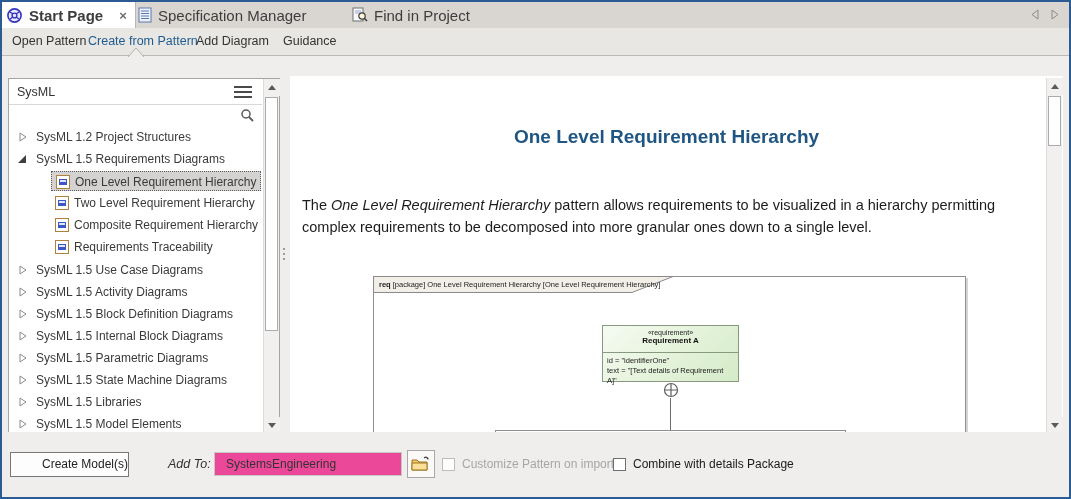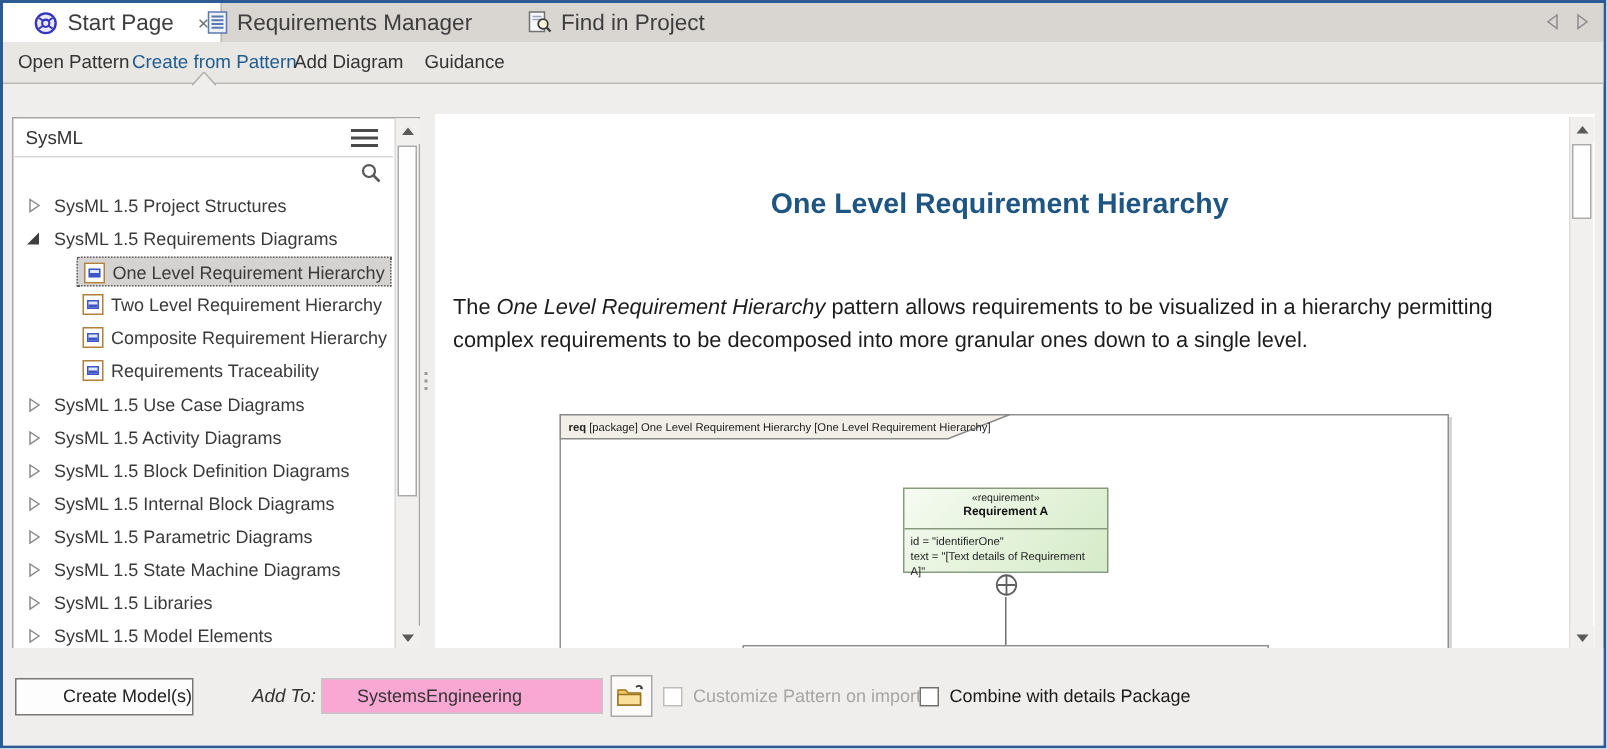--- a/index.html
+++ b/index.html
@@ -3,21 +3,21 @@
 <meta charset="utf-8">
 <style>
   * { margin:0; padding:0; box-sizing:border-box; }
   html,body { width:1071px; height:499px; }
   body { font-family:"Liberation Sans", sans-serif; }
   .win { position:relative; width:1071px; height:499px; border:2px solid #2b5b92; background:#efeeec; overflow:hidden; }
 
   
   .tabbar { position:absolute; left:0; top:0; width:1067px; height:26px; background:#d9d6d2; }
   .tab { position:absolute; top:0; height:26px; display:flex; align-items:center; gap:6px; font-size:15px; color:#3d3d3d; cursor:default; }
-  .tab.active { background:#ffffff; border-right:1px solid #b9b6b2; padding:0 8px 0 20px; }
+  .tab.active { background:#ffffff; border-right:1px solid #b9b6b2; padding:0 8px 0 4px;font-weight:bold; }
   .tab .tlabel { white-space:nowrap; }
   .closex { font-size:13px; color:#6e6e6e; margin-left:10px; }
   .navarrows { position:absolute; top:7px; right:10px; display:flex; gap:12px; }
 
   
   .ribbon { position:absolute; left:0; top:26px; width:1067px; height:28px; background:#e9e7e4; border-bottom:1px solid #bdbab6; }
   .ribbon-item { position:absolute; top:6px; font-size:12.5px; color:#333; white-space:nowrap; }
   .ribbon-item.active { color:#1f5c8f; }
   .notch { position:absolute; left:126px; top:46px; }
 
@@ -70,21 +70,21 @@
   .req-body { padding:3px 4px; font-size:7.5px; color:#222; line-height:10px; }
 
   .nestcircle { position:absolute; left:289px; top:105px; }
   .vline { position:absolute; left:296px; top:121px; width:1px; height:32px; background:#6e6e6e; }
   .childbox { position:absolute; left:121px; top:153px; width:351px; height:60px; border:1px solid #8f8f8f; box-shadow:2px 2px 0 #d6d6d6; background:#fff; }
 
   
   .footer { position:absolute; left:0; top:430px; width:1067px; height:65px; background:#efeeec; }
   .btn-create { position:absolute; left:8px; top:20px; width:119px; height:25px; background:#fdfdfd; border:1px solid #777777; font-size:12px; color:#222; text-align:right; line-height:23px; }
   .addto { position:absolute; left:166px; top:25px; font-size:12.5px; color:#333;font-style:italic; }
-  .addto-input { position:absolute; left:212px; top:20px; width:188px; height:24px; background:#f9a8d4; border:1px solid #c6c6c6; font-size:12px; color:#333; line-height:22px; padding-left:23px; }
+  .addto-input { position:absolute; left:212px; top:20px; width:188px; height:24px; background:#ec4899; border:1px solid #c6c6c6; font-size:12px; color:#333; line-height:22px; padding-left:11px; }
   .folderbtn { position:absolute; left:405px; top:18px; width:28px; height:28px; border:1px solid #a8a8a8; background:#fbfaf8; display:flex; align-items:center; justify-content:center; }
   .cb { position:absolute; width:13px; height:13px; background:#fff; top:26px; }
   .cb.enabled { border:1px solid #707070; }
   .cb.disabled { border:1px solid #bcbcbc; }
   .cb-label { position:absolute; top:25px; font-size:12px; white-space:nowrap; }
   .cb-label.enabled { color:#1a1a1a; }
   .cb-label.disabled { color:#a6a6a6; }
 </style>
 </head>
 <body>
@@ -99,21 +99,21 @@
         <path d="M4 5 L7 7 M13 5 L10 7 M4 12 L7 10 M13 12 L10 10" stroke="#3434bd" stroke-width="1.4" fill="none"></path>
       </svg>
       <span class="tlabel">Start Page</span>
       <span class="closex">×</span>
     </div>
     <div class="tab" style="left:136px;">
       <svg width="14" height="16" viewBox="0 0 14 16">
         <rect x="1" y="1" width="12" height="14" fill="#eef2fb" stroke="#5b79b0"></rect>
         <path d="M3 4 h8 M3 6.5 h8 M3 9 h8 M3 11.5 h8" stroke="#5b79b0" stroke-width="1.2"></path>
       </svg>
-      <span class="tlabel">Requirements Manager</span>
+      <span class="tlabel">Specification Manager</span>
     </div>
     <div class="tab" style="left:350px;">
       <svg width="16" height="16" viewBox="0 0 16 16">
         <rect x="1" y="1" width="10" height="13" fill="#f6f8fc" stroke="#707070"></rect>
         <path d="M3 4 h6 M3 6 h6" stroke="#9aa7c0" stroke-width="1"></path>
         <circle cx="10" cy="9" r="3.2" fill="#fdf6d8" stroke="#3a3a3a" stroke-width="1.2"></circle>
         <path d="M12.3 11.3 L15 14" stroke="#3a3a3a" stroke-width="1.6"></path>
       </svg>
       <span class="tlabel">Find in Project</span>
     </div>
@@ -152,21 +152,21 @@
         <path d="M9 9 L13 13" stroke="#5a5a5a" stroke-width="1.8"></path>
       </svg>
     </div>
 
     <div class="tree">
 
       <div class="trow" style="top:0;">
         <svg class="arrow" width="8" height="10" viewBox="0 0 8 10">
             <path d="M1 1 L7 5 L1 9 Z" fill="none" stroke="#8a8a8a"></path>
           </svg>
-        <span class="rlabel">SysML 1.5 Project Structures</span>
+        <span class="rlabel">SysML 1.2 Project Structures</span>
       </div>
 
       <div class="trow" style="top:22px;">
         <i class="tri-exp"></i>
         <span class="rlabel">SysML 1.5 Requirements Diagrams</span>
       </div>
 
       <div class="crow selected" style="top:45px;">
         <span class="dicon dico">
             <i></i>

